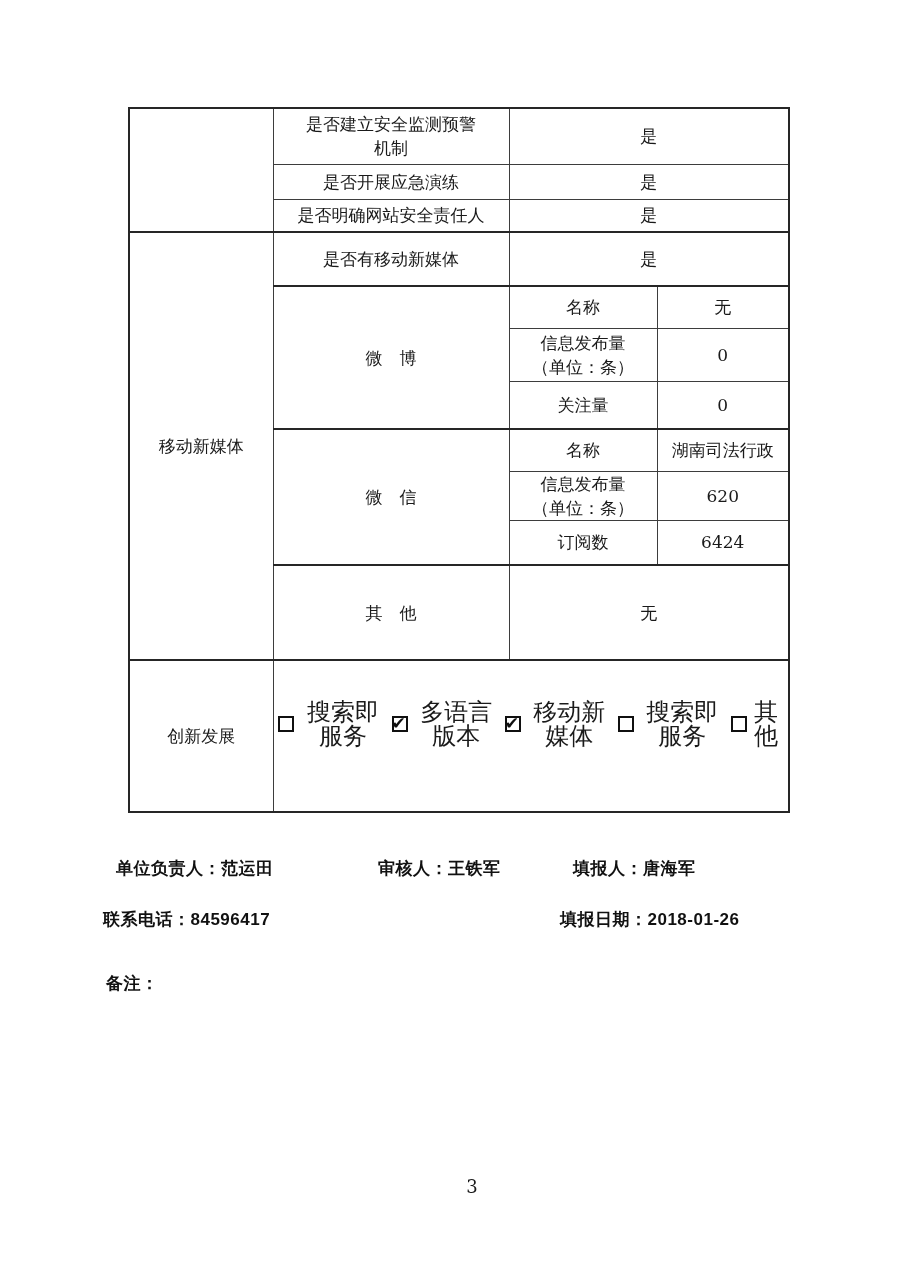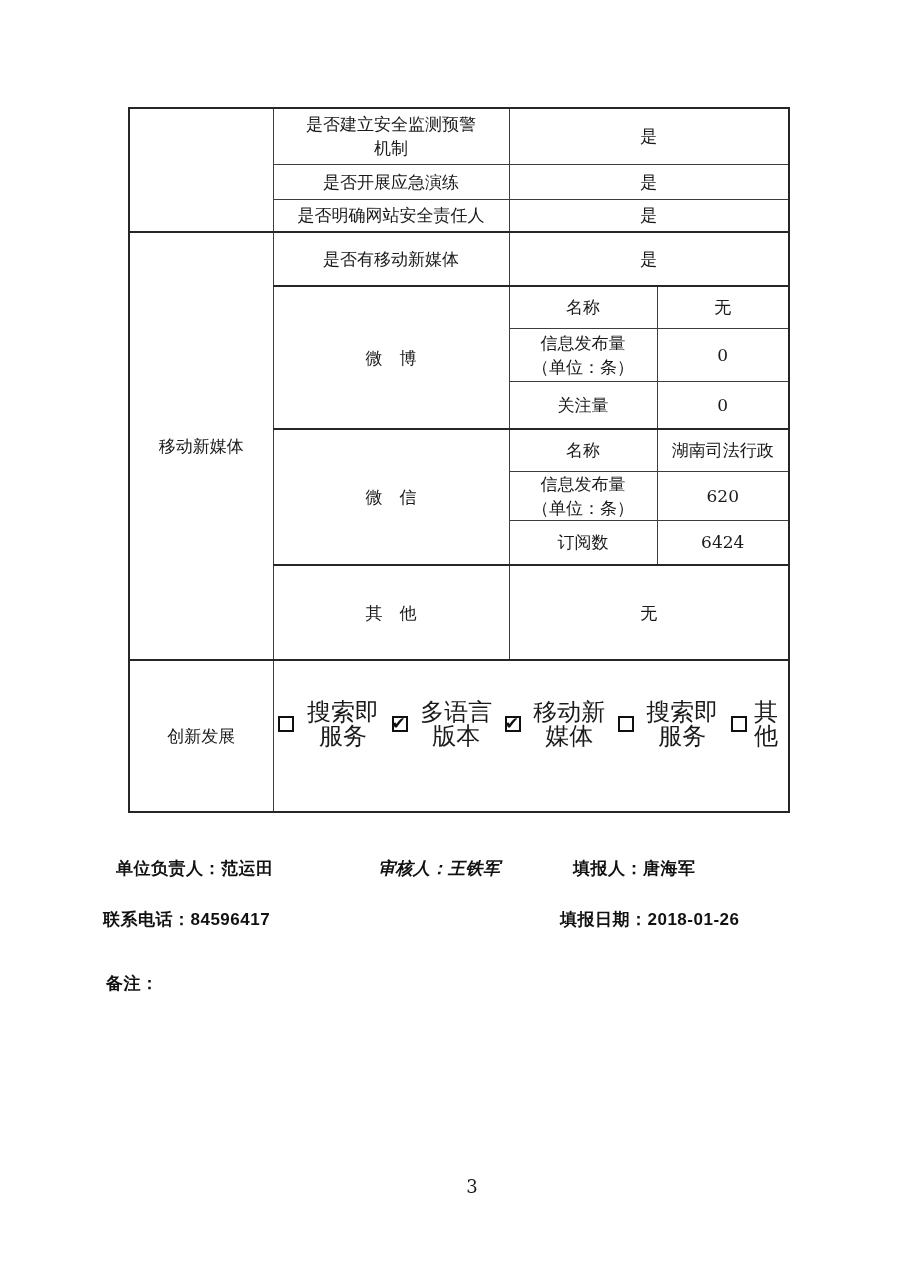--- a/index.html
+++ b/index.html
@@ -147,21 +147,21 @@
               <span class="opt">
                 <span class="cb"></span>
                 <span>其他</span>
               </span>
             </div></td>
     </tr>
   </tbody>
     </table>
 
   <div class="f" style="left:116px; top:857px;"><span>单位负责人：</span><span>范运田</span></div>
-  <div class="f" style="left:378px; top:857px;font-style:italic;"><span>审核人：</span><span>王铁军</span></div>
+  <div class="f" style="left:378px; top:857px;"><span>审核人：</span><span>王铁军</span></div>
   <div class="f" style="left:573px; top:857px;"><span>填报人：</span><span>唐海军</span></div>
 
   <div class="f" style="left:103px; top:908px;"><span>联系电话：</span><span>84596417</span></div>
   <div class="f" style="left:560px; top:908px;"><span>填报日期：</span><span>2018-01-26</span></div>
 
   <div class="f" style="left:106px; top:972px;"><span>备注：</span></div>
 
   <div class="page-num">3</div>
 
 </div>

